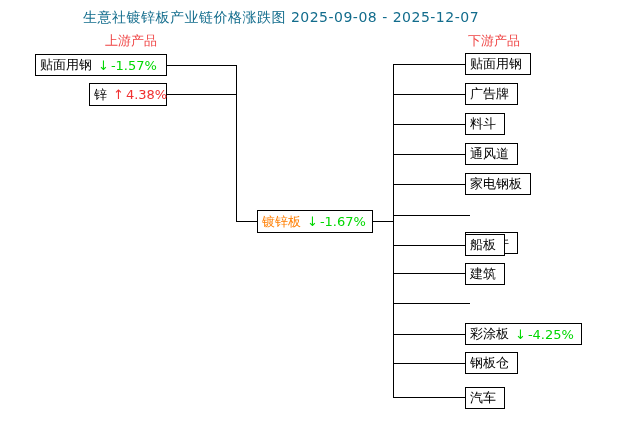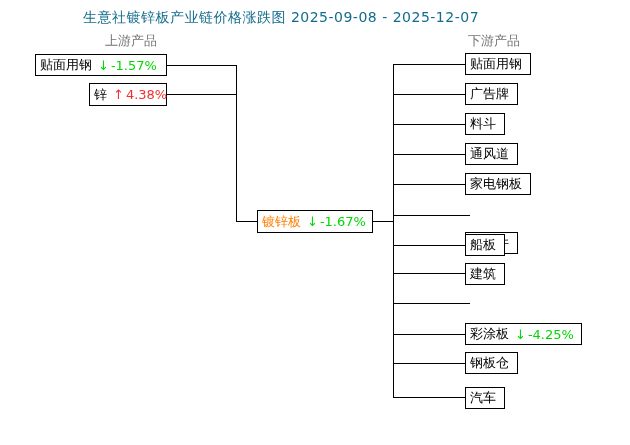--- a/index.html
+++ b/index.html
@@ -17,21 +17,21 @@
     --title: #126c8c;
     --line: #000000;
   }
   .stage { position: absolute; left: 0; top: 0; width: 630px; height: 445px; }
   .title {
     position: absolute; left: 0; top: 9px; width: 562px;
     text-align: center; font-size: 14px; color: var(--title);
     white-space: nowrap; letter-spacing: 0.5px;
   }
   .section-label {
-    position: absolute; font-size: 13px; color: #737373; white-space: nowrap;
+    position: absolute; font-size: 13px; color: #ef4444; white-space: nowrap;
   }
   .line { position: absolute; background: var(--line); z-index: 1; }
   .h { height: 1px; }
   .v { width: 1px; }
   .node {
     position: absolute; z-index: 2; box-sizing: border-box;
     background: #fff; border: 1px solid #000;
     display: flex; align-items: center; gap: 6px;
     padding: 0 4px; font-size: 13px; color: #000; white-space: nowrap;
   }

